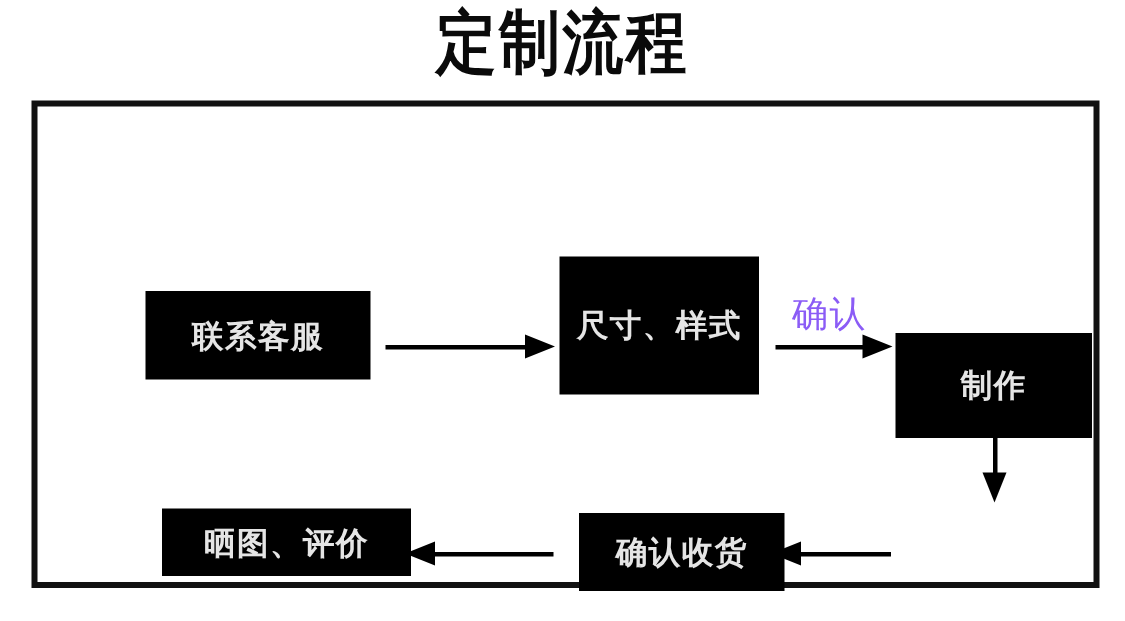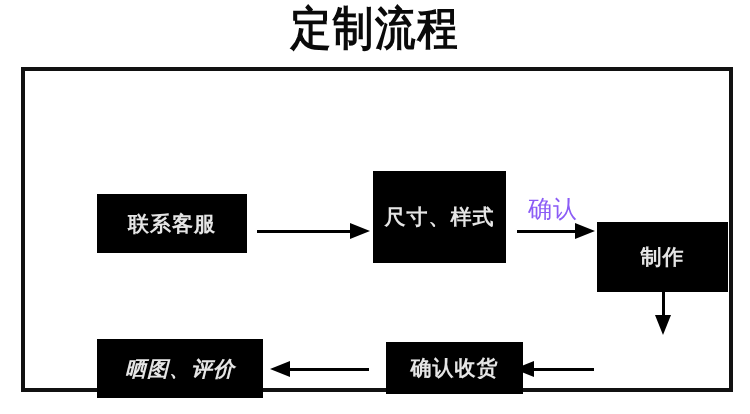--- a/index.html
+++ b/index.html
@@ -65,21 +65,21 @@
     letter-spacing: 1px;
     box-sizing: border-box;
     white-space: nowrap;
   }
 
   #node-contact   { left: 72px;  top: 123px; width: 150px; height: 59px; }
   #node-spec      { left: 348px; top: 100px; width: 133px; height: 92px; }
   #node-produce   { left: 572px; top: 128px; width: 131px; height: 70px; font-weight: 700; margin-top: 23px; }
   #node-logistics { left: 578px; top: 271px; width: 125px; height: 53px; font-weight: 500; }
   #node-receive   { left: 348px; top: 271px; width: 137px; height: 52px; margin-left: 13px; }
-  #node-review    { left: 72px;  top: 268px; width: 166px; height: 59px; font-style: italic; }
+  #node-review    { left: 83px;  top: 268px; width: 166px; height: 45px; }
 
   
   .arrow-h, .arrow-v {
     position: absolute;
   }
   .arrow-h .shaft {
     position: absolute;
     height: 3px;
     background: #000000;
     top: 50%;

